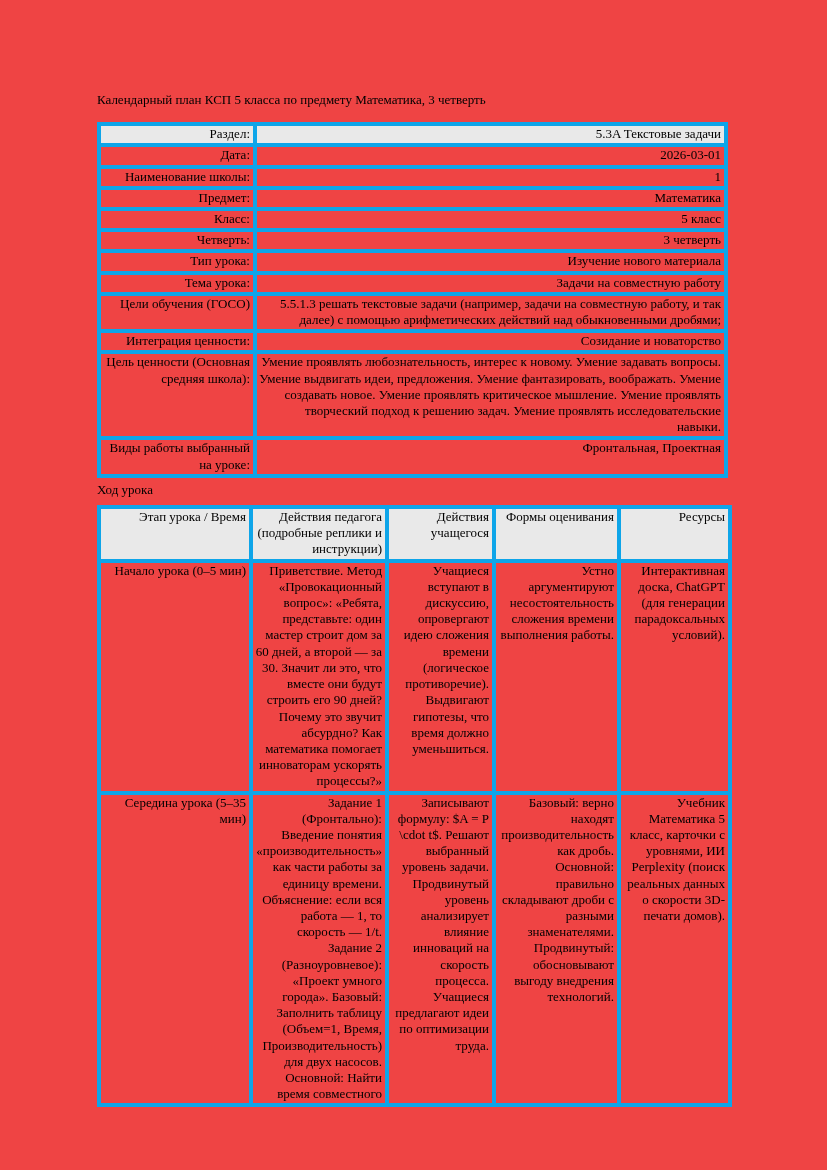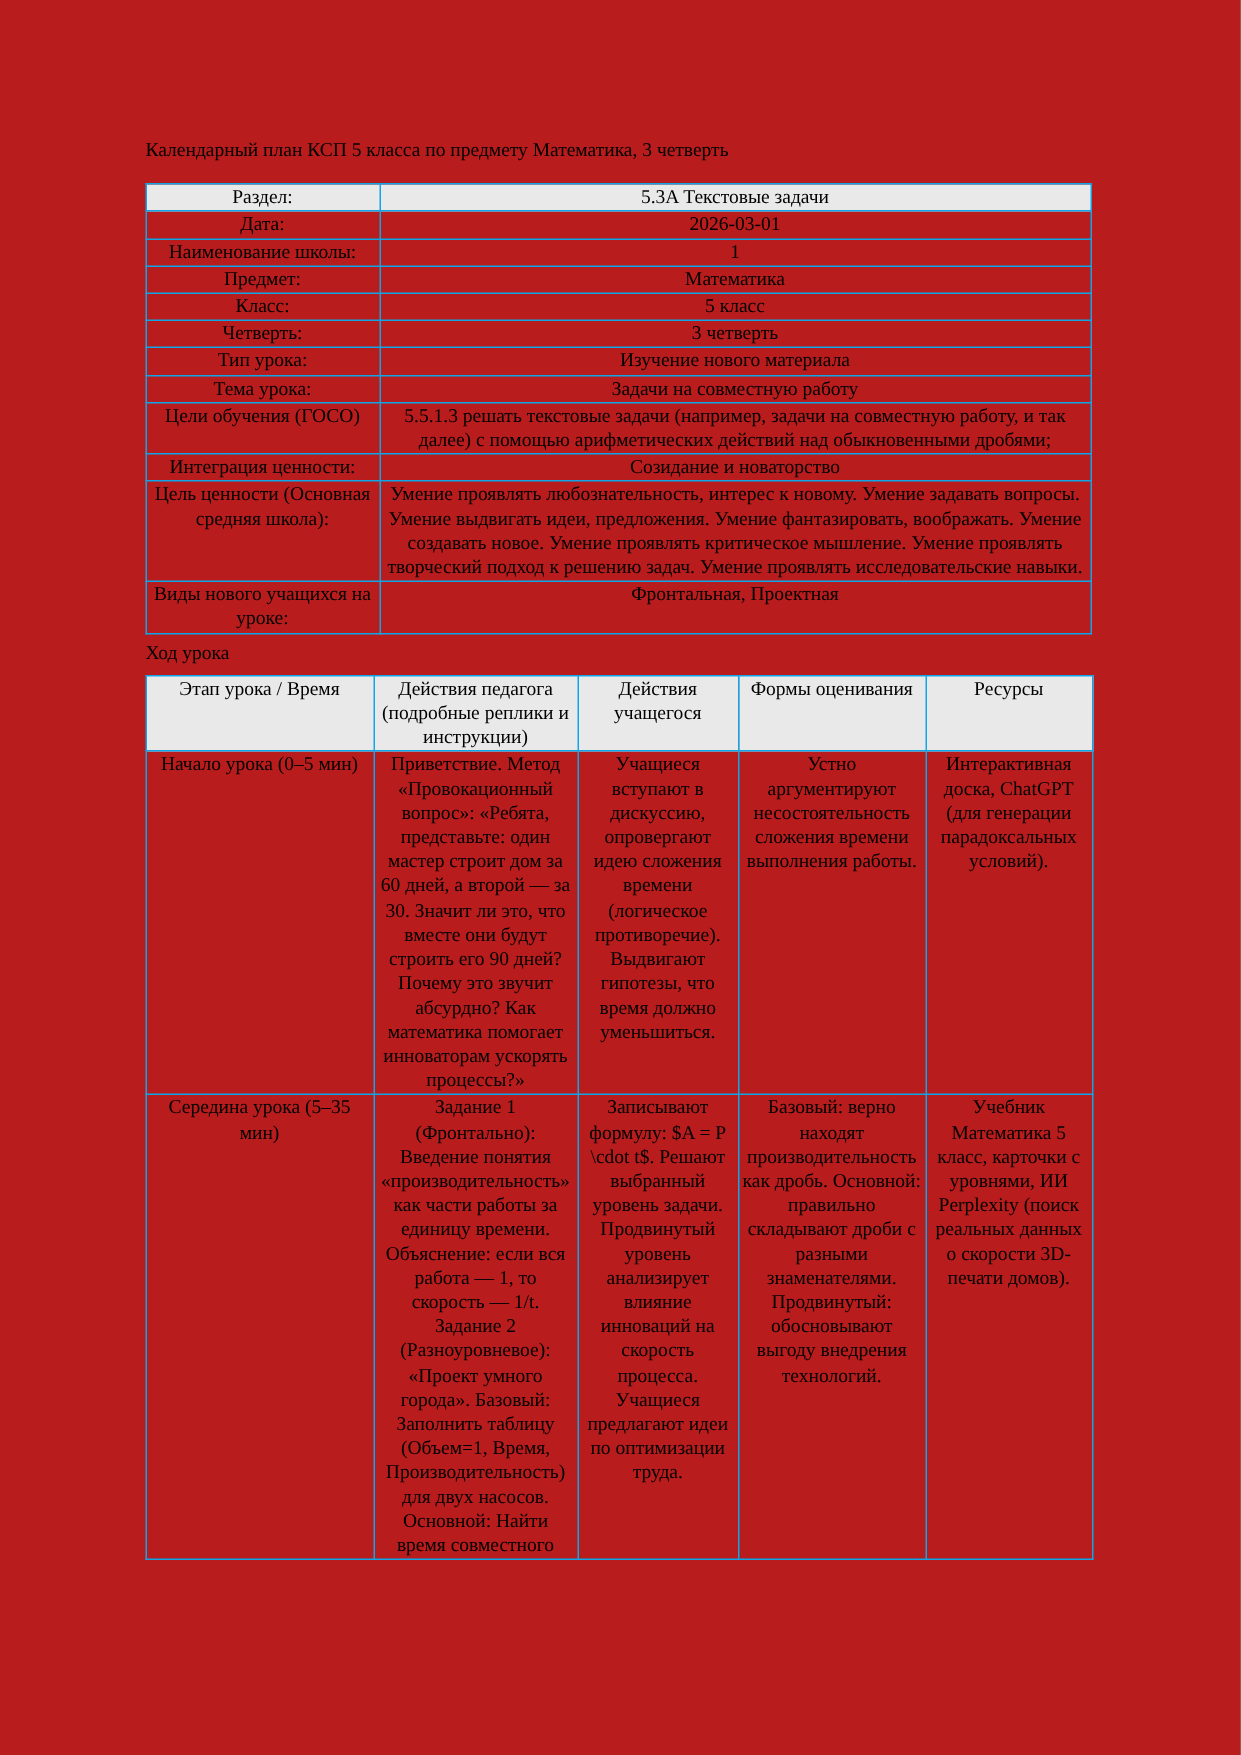--- a/index.html
+++ b/index.html
@@ -1,26 +1,26 @@
 <!DOCTYPE html>
 <html><head>
 <meta charset="utf-8">
 <style>
   html,body { margin:0; padding:0; background:#888; }
   .page {
     position:relative; width:827px; height:1170px; margin:0 auto;
-    background:#b91c1c; overflow:hidden; color:#000;
+    background:#ef4444; overflow:hidden; color:#000;
     font-family:"Liberation Serif", serif; font-size:13px; line-height:16.2px;
   }
   .content { position:absolute; left:97px; top:92px; width:631px; }
   .doc-title { margin:0 0 14px 0; }
   table { border-collapse:collapse; width:631px; table-layout:fixed; }
   td, th {
-    border:1px solid #0ea5e9; padding:0 3px 1px 2px; vertical-align:top;
-    text-align:center; font-weight:normal; word-wrap:break-word;
+    border:4px solid #0ea5e9; padding:0 3px 1px 2px; vertical-align:top;
+    text-align:right; font-weight:normal; word-wrap:break-word;
     font-size:13px; line-height:16.2px;
   }
   tr.hdr td, thead th { background:#e9e9e9; }
   .section-label { margin:4px 0 7px 0; }
   .info-table col.c-label { width:156px; }
   .lesson-table col.c0 { width:152px; }
   .lesson-table col.c1 { width:136px; }
   .lesson-table col.c2 { width:107px; }
   .lesson-table col.c3 { width:125px; }
   .lesson-table col.c4 { width:111px; }
@@ -77,21 +77,21 @@
         </tr>
         <tr>
           <td>Интеграция ценности:</td>
           <td>Созидание и новаторство</td>
         </tr>
         <tr>
           <td>Цель ценности (Основная средняя школа):</td>
           <td>Умение проявлять любознательность, интерес к новому. Умение задавать вопросы. Умение выдвигать идеи, предложения. Умение фантазировать, воображать. Умение создавать новое. Умение проявлять критическое мышление. Умение проявлять творческий подход к решению задач. Умение проявлять исследовательские навыки.</td>
         </tr>
         <tr>
-          <td>Виды нового учащихся на уроке:</td>
+          <td>Виды работы выбранный на уроке:</td>
           <td>Фронтальная, Проектная</td>
         </tr>
       </tbody>
     </table>
 
     <p class="section-label">Ход урока</p>
 
     <table class="lesson-table">
       <colgroup>
         <col class="c0">

